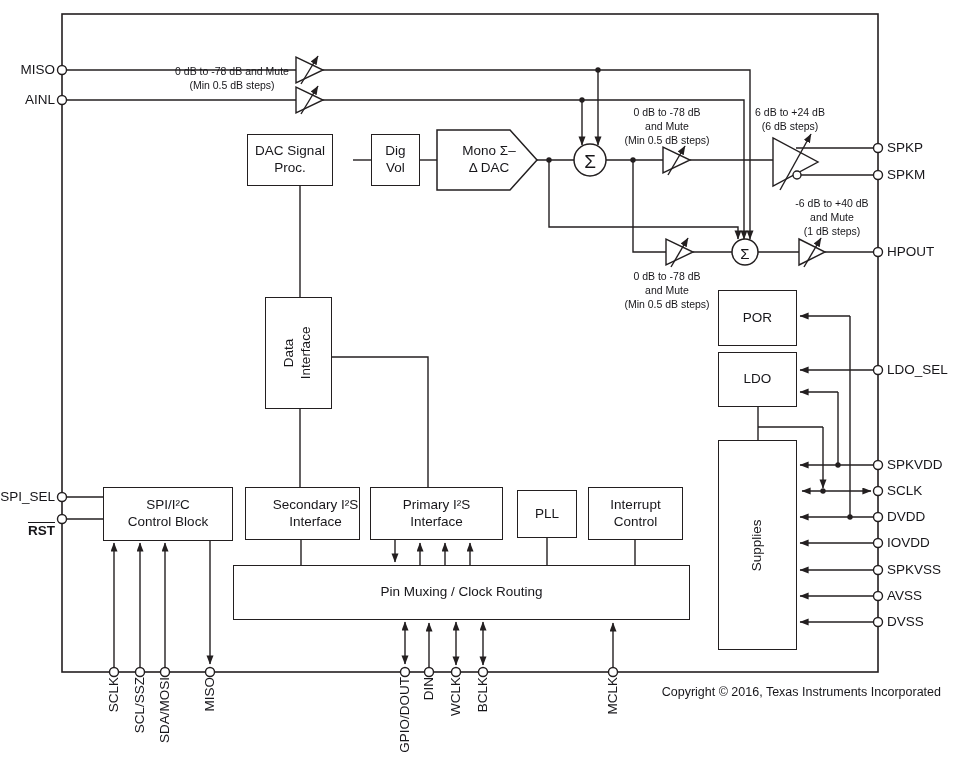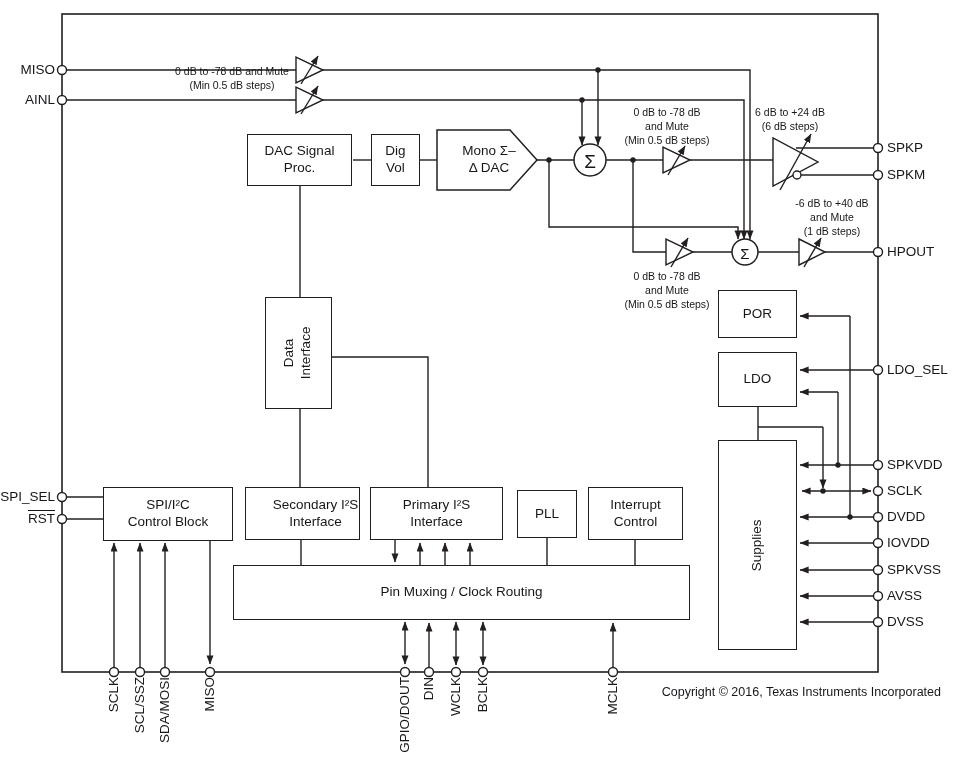--- a/index.html
+++ b/index.html
@@ -168,31 +168,31 @@
       <circle cx="165" cy="672" r="4.5"></circle>
       <circle cx="210" cy="672" r="4.5"></circle>
       <circle cx="405" cy="672" r="4.5"></circle>
       <circle cx="429" cy="672" r="4.5"></circle>
       <circle cx="456" cy="672" r="4.5"></circle>
       <circle cx="483" cy="672" r="4.5"></circle>
       <circle cx="613" cy="672" r="4.5"></circle>
     </g>
   </svg>
 
-  <div class="blk" style="left:247px;top:134px;width:105px;height:52px;">DAC Signal
+  <div class="blk" style="left:247px;top:134px;width:86px;height:52px;">DAC Signal
 Proc.</div>
   <div class="blk" style="left:371px;top:134px;width:49px;height:52px;">Dig
 Vol</div>
   <div class="blk noborder" style="left:437px;top:134px;width:84px;height:52px;">Mono Σ–
 Δ DAC</div>
   <div class="blk" style="left:265px;top:297px;width:67px;height:112px;">
     <span class="vlabel">Data
 Interface</span>
   </div>
-  <div class="blk" style="left:718px;top:290px;width:79px;height:48px;">POR</div>
+  <div class="blk" style="left:718px;top:290px;width:79px;height:56px;">POR</div>
   <div class="blk" style="left:718px;top:352px;width:79px;height:55px;">LDO</div>
   <div class="blk" style="left:718px;top:440px;width:79px;height:210px;">
     <span class="vlabel">Supplies</span>
   </div>
   <div class="blk" style="left:103px;top:487px;width:130px;height:54px;">SPI/I²C
 Control Block</div>
   <div class="blk" style="left:245px;top:487px;width:115px;height:53px;padding-left:26px;">Secondary I²S
 Interface</div>
   <div class="blk" style="left:370px;top:487px;width:133px;height:53px;">Primary I²S
 Interface</div>
@@ -211,21 +211,21 @@
   <div class="gain" style="left:832px;top:196px;">-6 dB to +40 dB
 and Mute
 (1 dB steps)</div>
   <div class="gain" style="left:667px;top:269px;">0 dB to -78 dB
 and Mute
 (Min 0.5 dB steps)</div>
 
   <div class="lbl pin-left" style="top:61px;">MISO</div>
   <div class="lbl pin-left" style="top:91px;">AINL</div>
   <div class="lbl pin-left" style="top:488px;">SPI_SEL</div>
-  <div class="lbl pin-left overline" style="top:510px;">RST</div>
+  <div class="lbl pin-left overline" style="top:522px;font-weight:bold;">RST</div>
 
   <div class="lbl pin-right" style="top:139px;">SPKP</div>
   <div class="lbl pin-right" style="top:166px;">SPKM</div>
   <div class="lbl pin-right" style="top:243px;">HPOUT</div>
   <div class="lbl pin-right" style="top:361px;">LDO_SEL</div>
   <div class="lbl pin-right" style="top:456px;">SPKVDD</div>
   <div class="lbl pin-right" style="top:482px;">SCLK</div>
   <div class="lbl pin-right" style="top:508px;">DVDD</div>
   <div class="lbl pin-right" style="top:534px;">IOVDD</div>
   <div class="lbl pin-right" style="top:561px;">SPKVSS</div>

